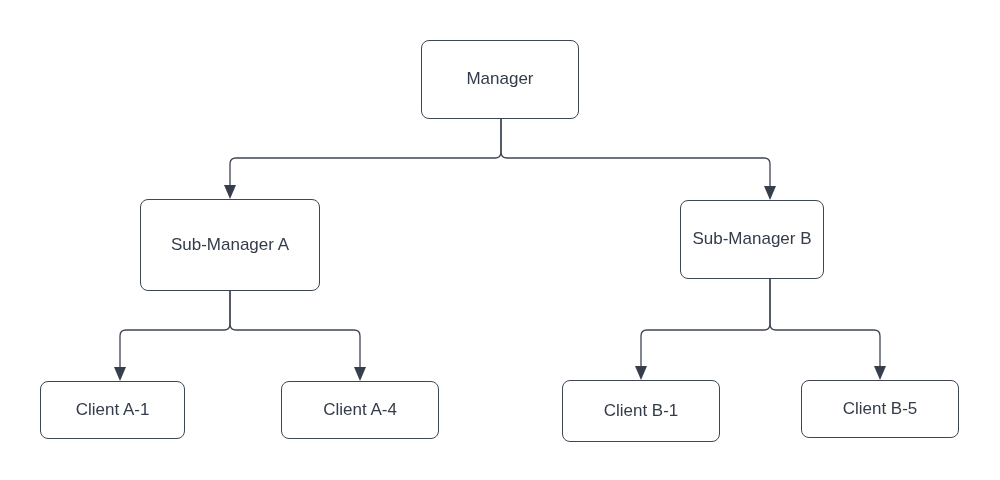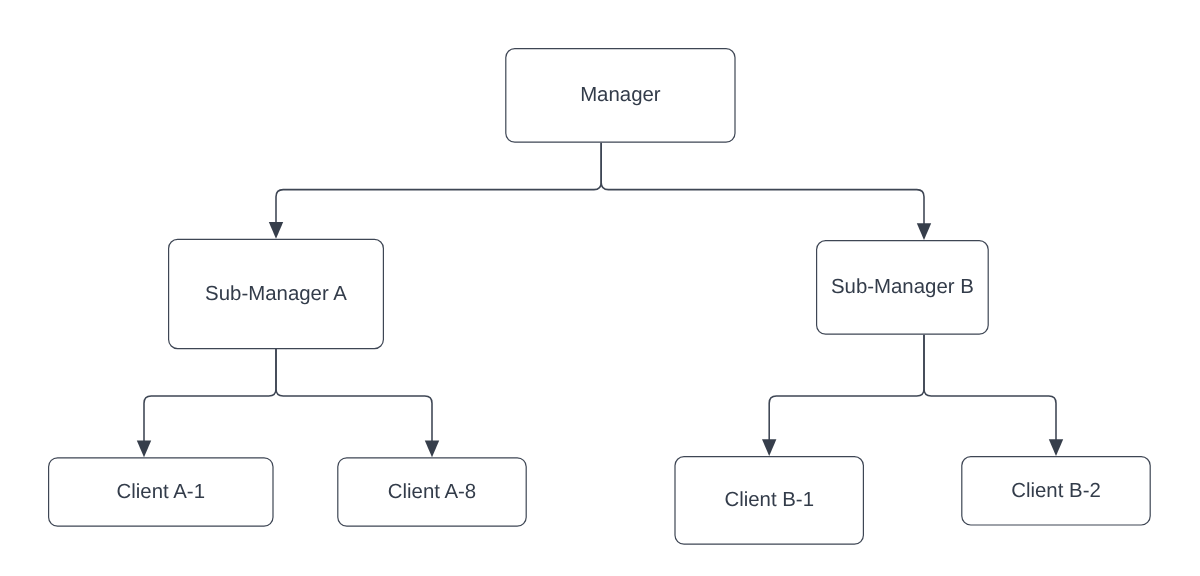--- a/index.html
+++ b/index.html
@@ -26,26 +26,26 @@
     align-items: center;
     justify-content: center;
   }
   .node .label {
     color: #333C4A;
     font-size: 17px;
     line-height: 1.2;
     text-align: center;
     white-space: nowrap;
   }
-  .node-manager   { left: 421px; top: 40px;  width: 192px; height: 79px; }
+  .node-manager   { left: 421px; top: 40px;  width: 158px; height: 79px; }
   .node-sub-a     { left: 140px; top: 199px; width: 180px; height: 92px; }
   .node-sub-b     { left: 680px; top: 200px; width: 144px; height: 79px; }
-  .node-client-a1 { left: 40px;  top: 381px; width: 188px; height: 58px; }
+  .node-client-a1 { left: 40px;  top: 381px; width: 145px; height: 58px; }
   .node-client-a2 { left: 281px; top: 381px; width: 158px; height: 58px; }
-  .node-client-b1 { left: 562px; top: 380px; width: 158px; height: 74px; }
+  .node-client-b1 { left: 562px; top: 380px; width: 158px; height: 62px; }
   .node-client-b2 { left: 801px; top: 380px; width: 158px; height: 58px; }
 </style>
 </head>
 <body>
 
 <div class="canvas">
 
   <svg class="edges-layer" width="1000" height="480" viewBox="0 0 1000 480" fill="none" xmlns="http://www.w3.org/2000/svg">
     <g stroke="#3E4654" stroke-width="1.3" fill="none">
       <path d="M501,119 L501,152 Q501,158 495,158 L236,158 Q230,158 230,164 L230,186"></path>
@@ -75,24 +75,24 @@
 
   <div class="node node-sub-b">
     <span class="label">Sub-Manager B</span>
   </div>
 
   <div class="node node-client-a1">
     <span class="label">Client A-1</span>
   </div>
 
   <div class="node node-client-a2">
-    <span class="label">Client A-8</span>
+    <span class="label">Client A-4</span>
   </div>
 
   <div class="node node-client-b1">
     <span class="label">Client B-1</span>
   </div>
 
   <div class="node node-client-b2">
-    <span class="label">Client B-2</span>
+    <span class="label">Client B-5</span>
   </div>
 
 </div>
 
 </body></html>

